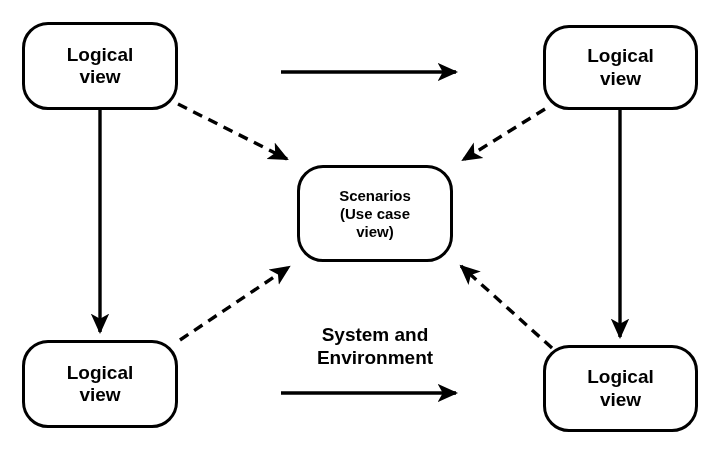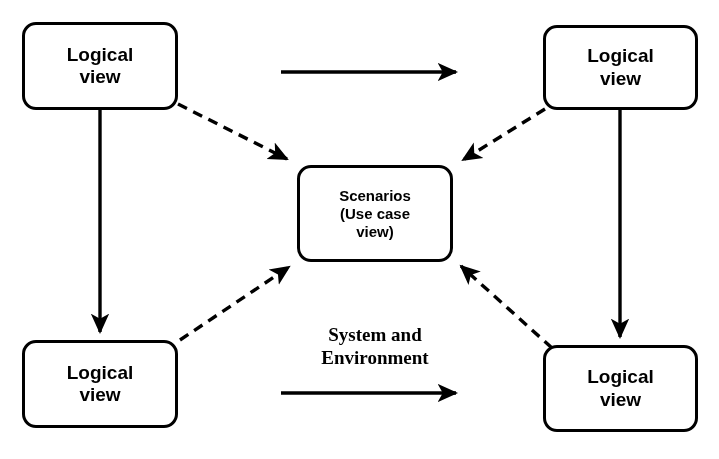--- a/index.html
+++ b/index.html
@@ -23,42 +23,42 @@
     left: 0;
     top: 0;
     width: 719px;
     height: 459px;
   }
   .node-box {
     position: absolute;
     box-sizing: border-box;
     background: #ffffff;
     border: 3px solid #000000;
-    border-radius: 14px;
+    border-radius: 26px;
     display: flex;
     align-items: center;
     justify-content: center;
     text-align: center;
   }
   .node-label {
     font-family: "Liberation Sans", sans-serif;
     font-weight: bold;
     font-size: 19px;
     line-height: 1.18;
     color: #000000;
     white-space: pre-line;
     padding: 0 6px;
   }
   .node-center .node-label {
     font-size: 15px;
     line-height: 1.2;
   }
   .edge-caption {
     position: absolute;
-    font-family: Liberation Serif, serif;
+    font-family: Liberation Sans, sans-serif;
     font-weight: bold;
     font-size: 19px;
     line-height: 1.2;
     color: #000000;
     text-align: center;
     white-space: pre-line;
   }
 </style>
 </head>
 <body>

